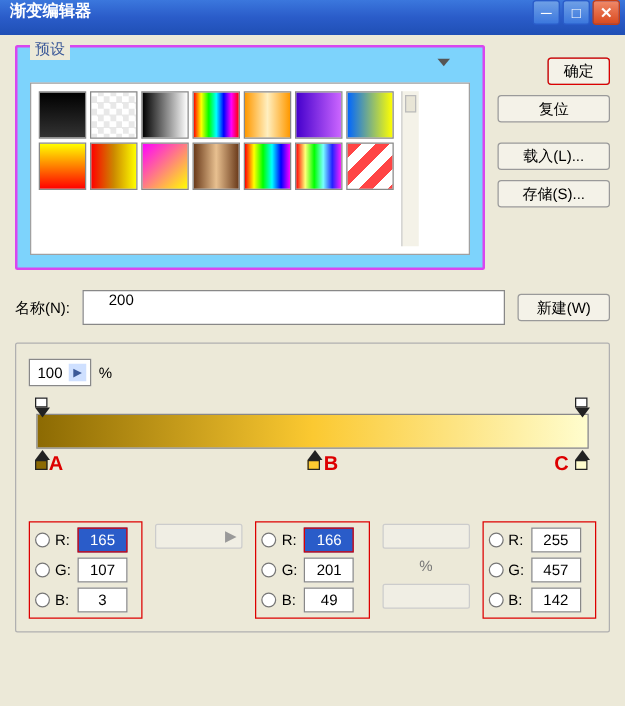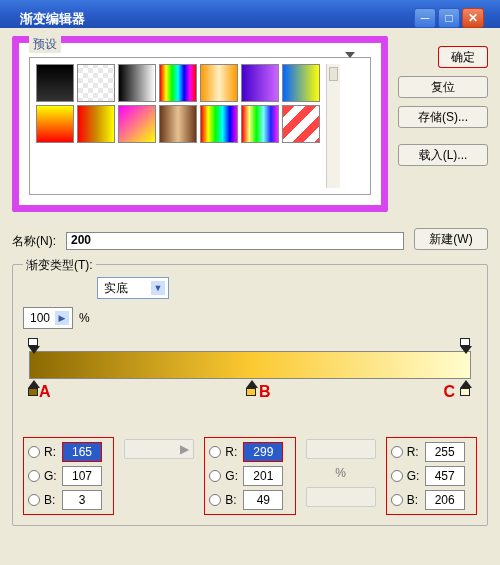--- a/index.html
+++ b/index.html
@@ -1,35 +1,35 @@
 <!DOCTYPE html>
 <html><head>
 <meta charset="utf-8">
 <style>
 * { box-sizing: border-box; margin: 0; padding: 0; font-family: "Microsoft YaHei", Tahoma, sans-serif; font-size: 12px; }
 body { background: #fff; width: 500px; height: 565px; }
 .window { width: 500px; height: 565px; background: #ece9d8; position: relative; }
-.titlebar { height: 28px; background: linear-gradient(to bottom, #3b77dd 0%, #2a5cc9 50%, #1f4fb5 100%); display: flex; align-items: flex-end; padding: 0 16px; color: #fff; font-weight: bold; }
+.titlebar { height: 28px; background: linear-gradient(to bottom, #3b77dd 0%, #2a5cc9 50%, #1f4fb5 100%); display: flex; align-items: flex-start; padding: 0 4px; color: #fff; font-weight: bold; }
 .titlebar .title { flex: 1; padding-left: 4px; font-size: 13px; }
 .winbtn { width: 22px; height: 20px; margin-left: 2px; border: 1px solid #2a5cc9; border-radius: 3px; display: flex; align-items: center; justify-content: center; background: linear-gradient(to bottom,#6fa0e6,#3b77dd); color:#fff; font-weight:bold; }
 .winbtn.close { background: linear-gradient(to bottom,#f08868,#d94a1f); border-color:#c73e15; }
 .content { padding: 8px 12px 8px 12px; position:relative; }
 .row { display:flex; gap:10px; }
-.presets-panel { flex:1; border:7px solid #d946ef; border-radius:2px; padding:8px 10px 10px 10px; position:relative; background:#ffffff; }
+.presets-panel { flex:1; border:2px solid #d946ef; border-radius:2px; padding:22px 10px 10px 10px; position:relative; background:#7dd3fc; }
 .presets-label { position:absolute; top:-7px; left:10px; background:#ece9d8; padding:0 4px; color:#3b5998; }
 .presets-box { margin-top:6px; border:1px solid #a0a0a0; background:#fff; padding:6px; height:138px; display:flex; gap:6px; }
 .swatches { display:grid; grid-template-columns: repeat(7, 38px); grid-auto-rows:38px; gap:3px; }
 .sw { width:38px; height:38px; border:1px solid #888; }
 .sbar { width:14px; background:#f4f2e8; border-left:1px solid #ccc; position:relative; }
 .sbar::before { content:""; position:absolute; top:3px; left:2px; right:2px; height:12px; background:#e8e5d6; border:1px solid #bbb; }
 .right-buttons { width:90px; display:flex; flex-direction:column; gap:8px; padding-top:10px; }
 .btn { height:22px; border:1px solid #9a9a9a; background:#f4f2e8; border-radius:3px; text-align:center; line-height:20px; cursor:default; }
 .btn.outlined { outline:1px solid #d00; outline-offset:-1px;margin-left:40px; }
-.name-row { display:flex; align-items:flex-end; gap:10px; margin-top:16px; }
-.name-input { flex:1; height:18px; border:1px solid #888; background:#fff; padding:0 4px;font-weight:bold; }
+.name-row { display:flex; align-items:center; gap:10px; margin-top:16px; }
+.name-input { flex:1; height:28px; border:1px solid #888; background:#fff; padding:0 20px; }
 .name-btn { width:74px; }
 .type-panel { margin-top:14px; border:1px solid #b0b0b0; border-radius:2px; padding:12px 10px 10px 10px; position:relative; }
 .type-panel .legend { position:absolute; top:-8px; left:10px; background:#ece9d8; padding:0 3px; }
 .field-row { display:flex; align-items:center; gap:6px; margin-bottom:8px; }
 .label { min-width:68px; text-align:right; }
 .select { width:72px; height:22px; border:1px solid #7a9ccf; background:#fff; display:flex; align-items:center; justify-content:space-between; padding:0 3px 0 6px; }
 .select .arrow { width:14px; height:14px; background:#cfe0ff; display:flex; align-items:center; justify-content:center; font-size:9px; color:#3b5998; }
 .spin { width:50px; height:22px; border:1px solid #888; background:#fff; display:flex; align-items:center; padding:0 3px 0 6px; }
 .spin .arrow { margin-left:auto; width:14px; height:14px; background:#cfe0ff; display:flex; align-items:center; justify-content:center; font-size:9px; color:#3b5998; }
 .grad-area { margin-top:8px; position:relative; padding:14px 6px 30px 6px; }
@@ -86,41 +86,33 @@
               <div class="sw" style="background: linear-gradient(to right, rgb(255, 0, 0), rgb(255, 255, 0), rgb(0, 255, 0), rgb(0, 255, 255), rgb(0, 0, 255), rgb(255, 0, 255));"></div>
               <div class="sw" style="background: linear-gradient(to right, rgb(255, 0, 0), rgb(255, 255, 119), rgb(0, 255, 0), rgb(119, 255, 255), rgb(34, 34, 255), rgb(255, 34, 255));"></div>
               <div class="sw" style="background: repeating-linear-gradient(135deg, rgb(255, 68, 68) 0px, rgb(255, 68, 68) 8px, rgb(255, 255, 255) 8px, rgb(255, 255, 255) 16px);"></div>
             </div>
           <div class="sbar"></div>
         </div>
       </div>
       <div class="right-buttons">
         <div class="btn outlined">确定</div>
         <div class="btn">复位</div>
+        <div class="btn" style="margin-top:8px">载入(L)...</div>
         <div class="btn">存储(S)...</div>
-        <div class="btn" style="margin-top:8px">载入(L)...</div>
       </div>
     </div>
 
     <div class="name-row">
       <span>名称(N):</span>
       <div class="name-input">200</div>
       <div class="btn name-btn">新建(W)</div>
     </div>
 
     <div class="type-panel">
       <div class="field-row">
-        <span class="legend">渐变类型(T):</span>
-        <span style="width:68px"></span>
-        <div class="select">
-          <span>实底</span>
-          <span class="arrow">▼</span>
-        </div>
-      </div>
-      <div class="field-row">
         <div class="spin">
           <span>100</span>
           <span class="arrow">▶</span>
         </div>
         <span>%</span>
       </div>
 
       <div class="grad-area">
         <div class="grad-bar">
           <div class="stop top" style="left:-2px">
@@ -168,21 +160,21 @@
             </div>
         </div>
         <div class="mid-col">
           <div class="dis">▶</div>
           <div class="pct"></div>
         </div>
         <div class="rgb-col">
           <div class="rgb-row">
               <span class="radio"></span>
               <span class="rgb-lab">R:</span>
-              <div class="rgb-val hl">299</div>
+              <div class="rgb-val hl">166</div>
             </div>
           <div class="rgb-row">
               <span class="radio"></span>
               <span class="rgb-lab">G:</span>
               <div class="rgb-val">201</div>
             </div>
           <div class="rgb-row">
               <span class="radio"></span>
               <span class="rgb-lab">B:</span>
               <div class="rgb-val">49</div>
@@ -200,20 +192,20 @@
               <div class="rgb-val">255</div>
             </div>
           <div class="rgb-row">
               <span class="radio"></span>
               <span class="rgb-lab">G:</span>
               <div class="rgb-val">457</div>
             </div>
           <div class="rgb-row">
               <span class="radio"></span>
               <span class="rgb-lab">B:</span>
-              <div class="rgb-val">206</div>
+              <div class="rgb-val">142</div>
             </div>
         </div>
       </div>
 
     </div>
   </div>
 </div>
 
 </body></html>

